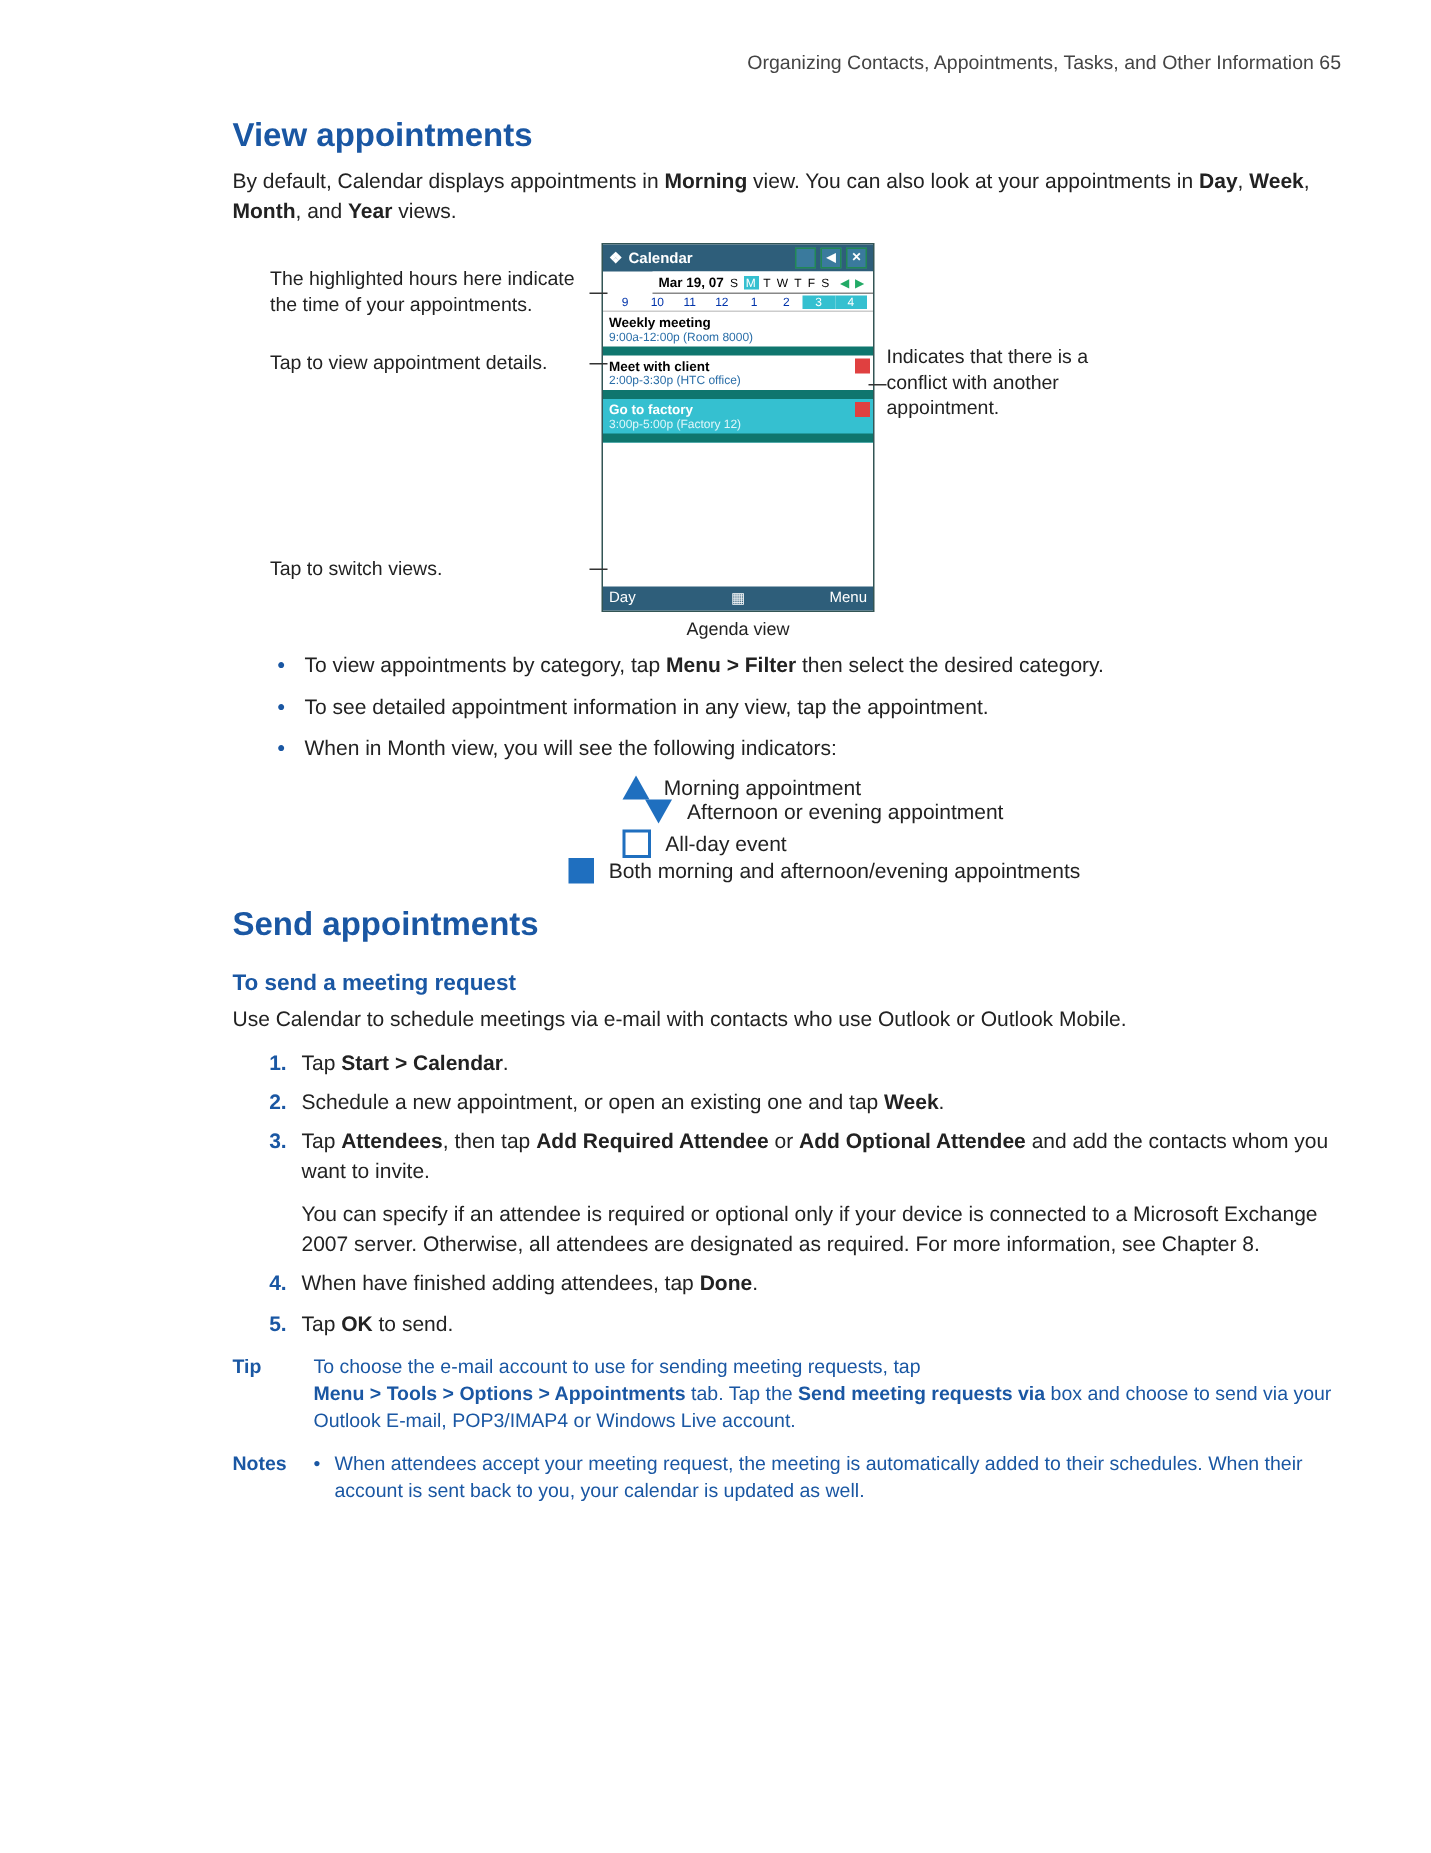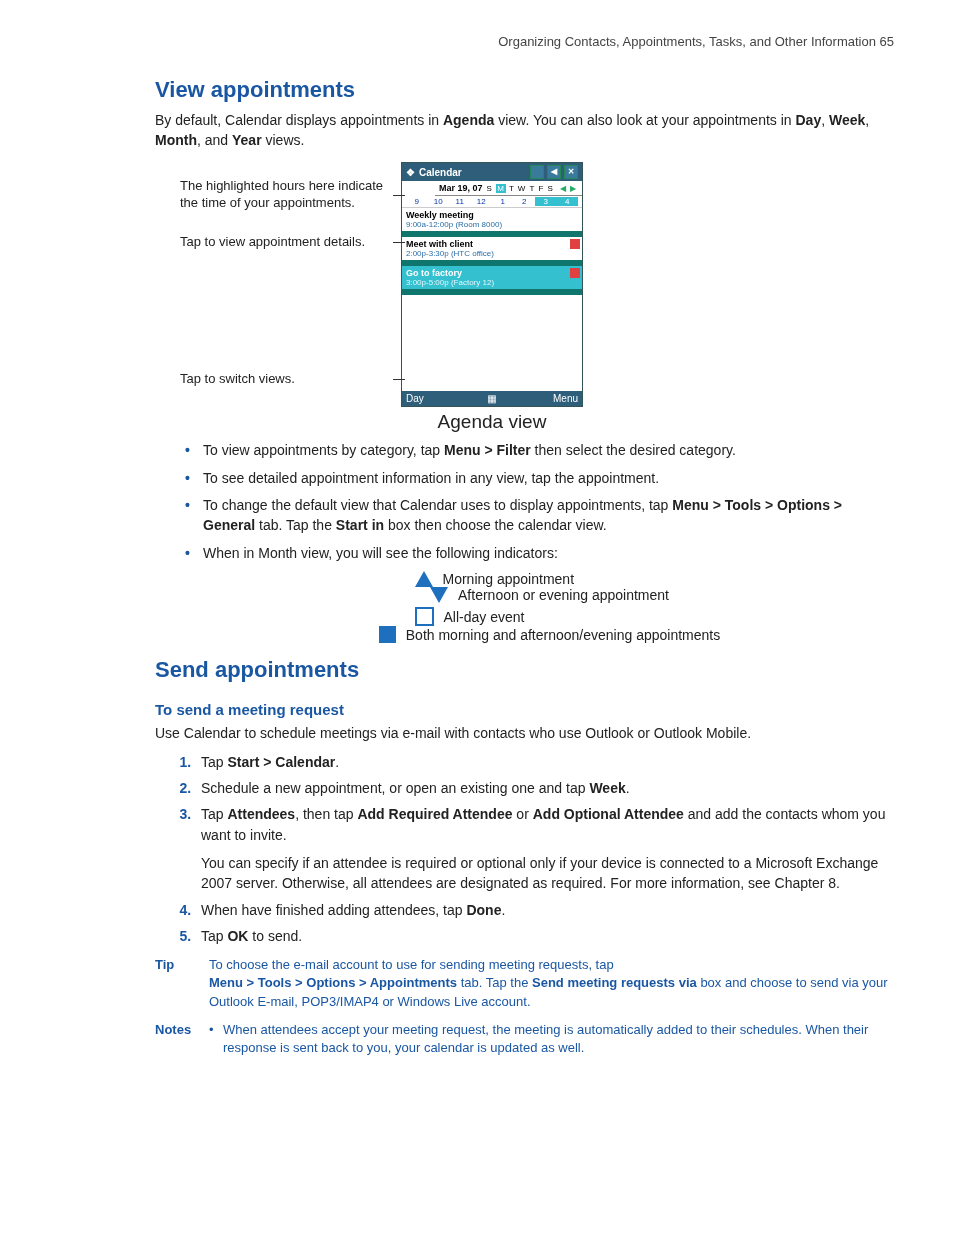--- a/index.html
+++ b/index.html
@@ -101,21 +101,21 @@
   .phone .appt .t { font-weight:bold; font-size:9px;}
   .phone .appt .s { color:#2a6ea8; font-size:8px;}
   .phone .appt.sel { background:#35c0d0; color:#fff;}
   .phone .appt.sel .s { color:#e0f6fa;}
   .phone .conflict { position:absolute; right:2px; top:2px; width:10px; height:10px; background:#e04040;}
   .phone .blank { height: 96px; background:#fff;}
   .phone .footbar { background:#2e5e7a; color:#fff; display:flex; padding:2px 4px; font-size:10px;}
   .phone .footbar .f1 { flex:1; }
   .phone .footbar .mid { width:24px; text-align:center;}
   .phone .footbar .f2 { flex:1; text-align:right;}
-  .fig-caption { text-align:center; font-size:19px; margin-top:4px; }
+  .fig-caption { text-align:center; font-size:12px; margin-top:4px; }
 
   ul.bullets { list-style: none; padding: 0 0 0 30px; margin: 8px 0; }
   ul.bullets > li { position: relative; padding-left: 18px; margin: 8px 0; font-size: 14px; line-height:1.4;}
   ul.bullets > li::before { content:"•"; position:absolute; left:0; color:#1a57a3; font-weight:bold;}
 
   .indicators { margin: 6px 0 14px 50px; }
   .indicators .row { display:flex; align-items:center; margin:4px 0; font-size:14px;flex-direction:column;}
   .tri-up { width:0;height:0;border-left:9px solid transparent;border-right:9px solid transparent;border-bottom:16px solid #1f6fbf; margin-right:10px;}
   .tri-down { width:0;height:0;border-left:9px solid transparent;border-right:9px solid transparent;border-top:16px solid #1f6fbf; margin-right:10px;}
   .sq-outline { width:15px;height:15px;border:2px solid #1f6fbf; margin-right:10px;}
@@ -139,21 +139,21 @@
 </head>
 <body>
 
 <div class="page">
 
   <div class="running-head">Organizing Contacts, Appointments, Tasks, and Other Information  65</div>
 
   <h2 class="section">View appointments</h2>
 
   <p class="body">
-    <span>By default, Calendar displays appointments in </span><b>Agenda</b><span> view. You can also look at your appointments in </span><b>Day</b><span>, </span><b>Week</b><span>, </span><b>Month</b><span>, and </span><b>Year</b><span> views.</span>
+    <span>By default, Calendar displays appointments in </span><b>Morning</b><span> view. You can also look at your appointments in </span><b>Day</b><span>, </span><b>Week</b><span>, </span><b>Month</b><span>, and </span><b>Year</b><span> views.</span>
   </p>
 
   <div class="figure-wrap">
     <div class="callouts-left">
       <div style="height:16px"></div>
       <div class="co">The highlighted hours here indicate the time of your appointments.</div>
       <div class="co">Tap to view appointment details.</div>
       <div class="co last bottomspacer">Tap to switch views.</div>
     </div>
 
@@ -200,30 +200,30 @@
         <div class="blank"></div>
         <div class="footbar">
           <span class="f1">Day</span>
           <span class="mid">▦</span>
           <span class="f2">Menu</span>
         </div>
       </div>
       <div class="fig-caption">Agenda view</div>
     </div>
 
+    <div class="callouts-right">
+      <div class="co">Indicates that there is a conflict with another appointment.</div>
+    </div>
   </div>
 
   <ul class="bullets">
     <li>
       <span>To view appointments by category, tap </span><b>Menu &gt; Filter</b><span> then select the desired category.</span>
     </li>
     <li>To see detailed appointment information in any view, tap the appointment.</li>
-    <li>
-      <span>To change the default view that Calendar uses to display appointments, tap </span><b>Menu &gt; Tools &gt; Options &gt; General</b><span> tab. Tap the </span><b>Start in</b><span> box then choose the calendar view.</span>
-    </li>
     <li>When in Month view, you will see the following indicators:</li>
   </ul>
 
   <div class="indicators">
     <div class="row">
       <div class="ind-col1">
           <div class="tri-up"></div>
           <span>Morning appointment</span>
         </div>
       <div class="ind-col2">
@@ -263,18 +263,18 @@
     <div class="txt">
       <span>To choose the e-mail account to use for sending meeting requests, tap </span><br>
       <b>Menu &gt; Tools &gt; Options &gt; Appointments</b><span> tab. Tap the </span><b>Send meeting requests via</b><span> box and choose to send via your Outlook E-mail, POP3/IMAP4 or Windows Live account.</span>
     </div>
   </div>
 
   <div class="notes-row">
     <div class="lbl">Notes</div>
     <div class="txt">
       <ul>
-        <li>When attendees accept your meeting request, the meeting is automatically added to their schedules. When their response is sent back to you, your calendar is updated as well.</li>
+        <li>When attendees accept your meeting request, the meeting is automatically added to their schedules. When their account is sent back to you, your calendar is updated as well.</li>
       </ul>
     </div>
   </div>
 
 </div>
 
 </body></html>

